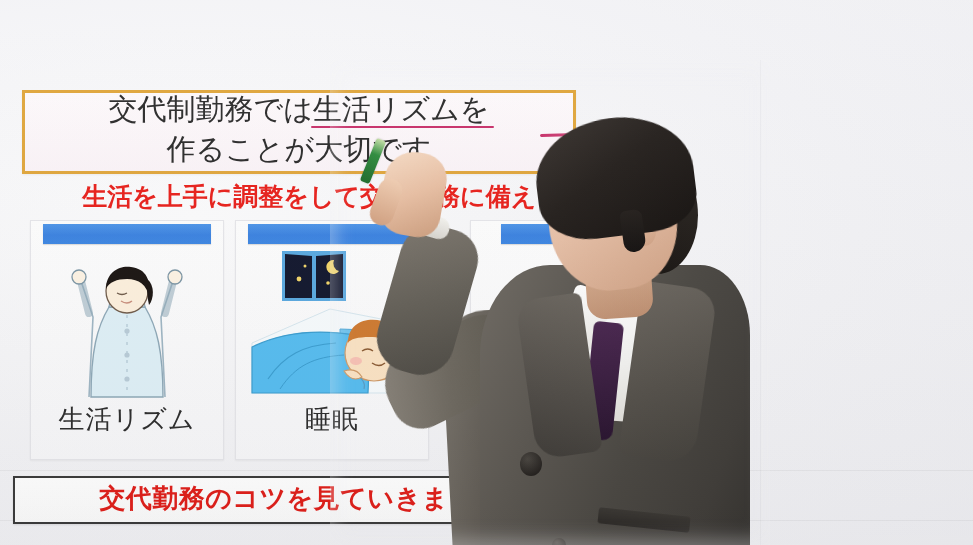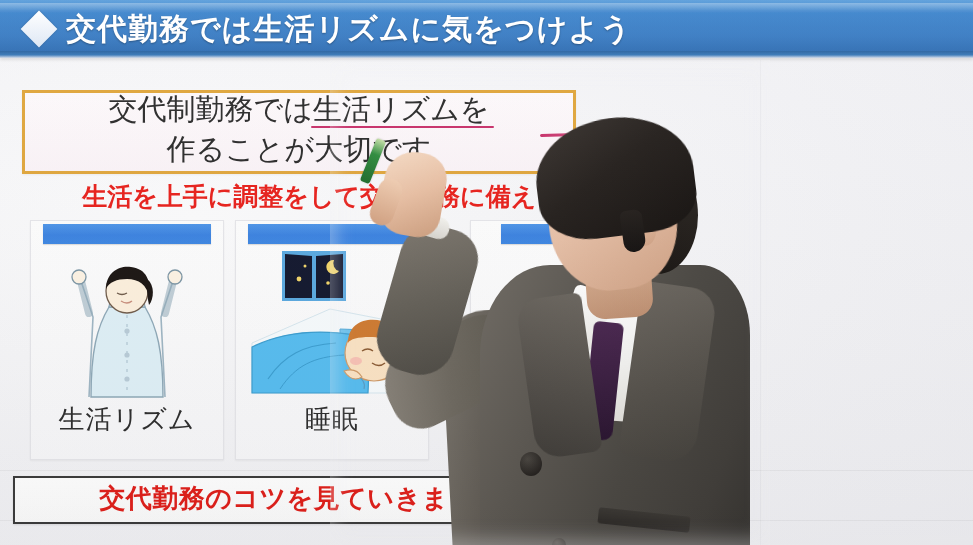--- a/index.html
+++ b/index.html
@@ -288,25 +288,20 @@
 </style>
 </head>
 <body>
 
 <div id="stage">
 
   <div class="seam s1"></div>
   <div class="seam s2"></div>
   <div class="vseam" style="left:760px"></div>
 
-  <div id="header">
-    <div class="hdr-glint"></div>
-    <div id="diamond"></div>
-    <div id="header-title">交代勤務では生活リズムに気をつけよう</div>
-  </div>
 
   <div id="callout">
     <div class="lines">
       <div><span>交代制勤務では</span><span class="underline-pink">生活リズムを</span></div>
       <div>作ることが大切です</div>
     </div>
   </div>
   <div id="pink-tail"></div>
 
   <div id="subhead">生活を上手に調整をして交代勤務に備えま</div>

